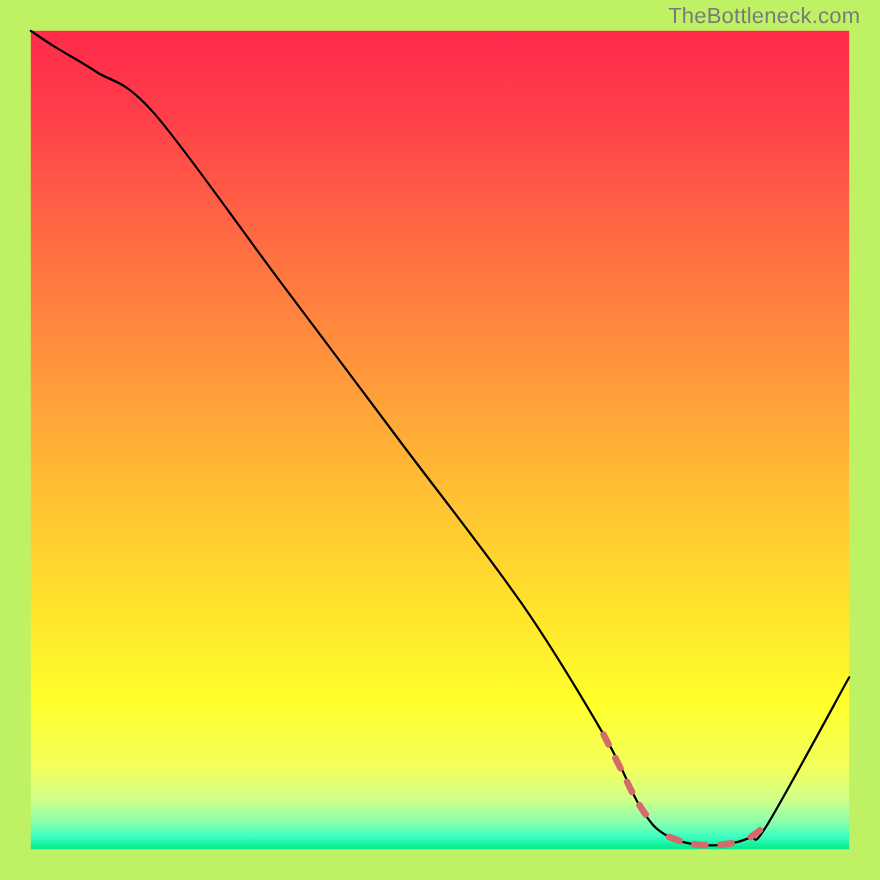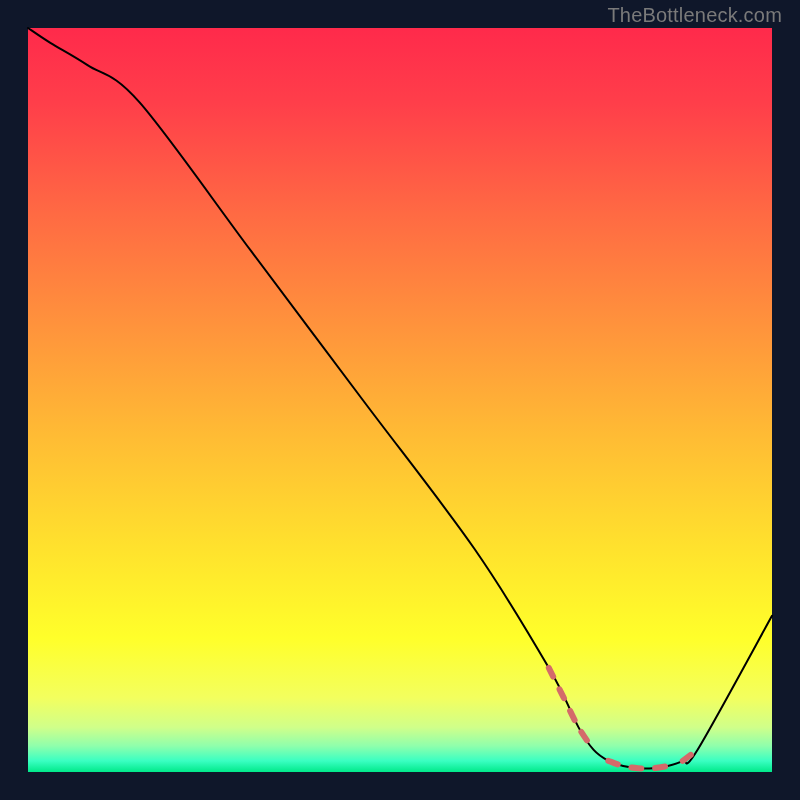--- a/index.html
+++ b/index.html
@@ -8,21 +8,21 @@
     width: 800px;
     height: 800px;
     background: #000;
     font-family: Arial, Helvetica, sans-serif;
     overflow: hidden;
   }
   .frame {
     position: relative;
     width: 800px;
     height: 800px;
-    background: #0f172a;
+    background: #bef264;
   }
   .watermark {
     position: absolute;
     top: 4px;
     right: 18px;
     color: #7a7a7a;
     font-size: 20px;
     font-weight: 500;
     letter-spacing: 0.2px;
     pointer-events: none;

